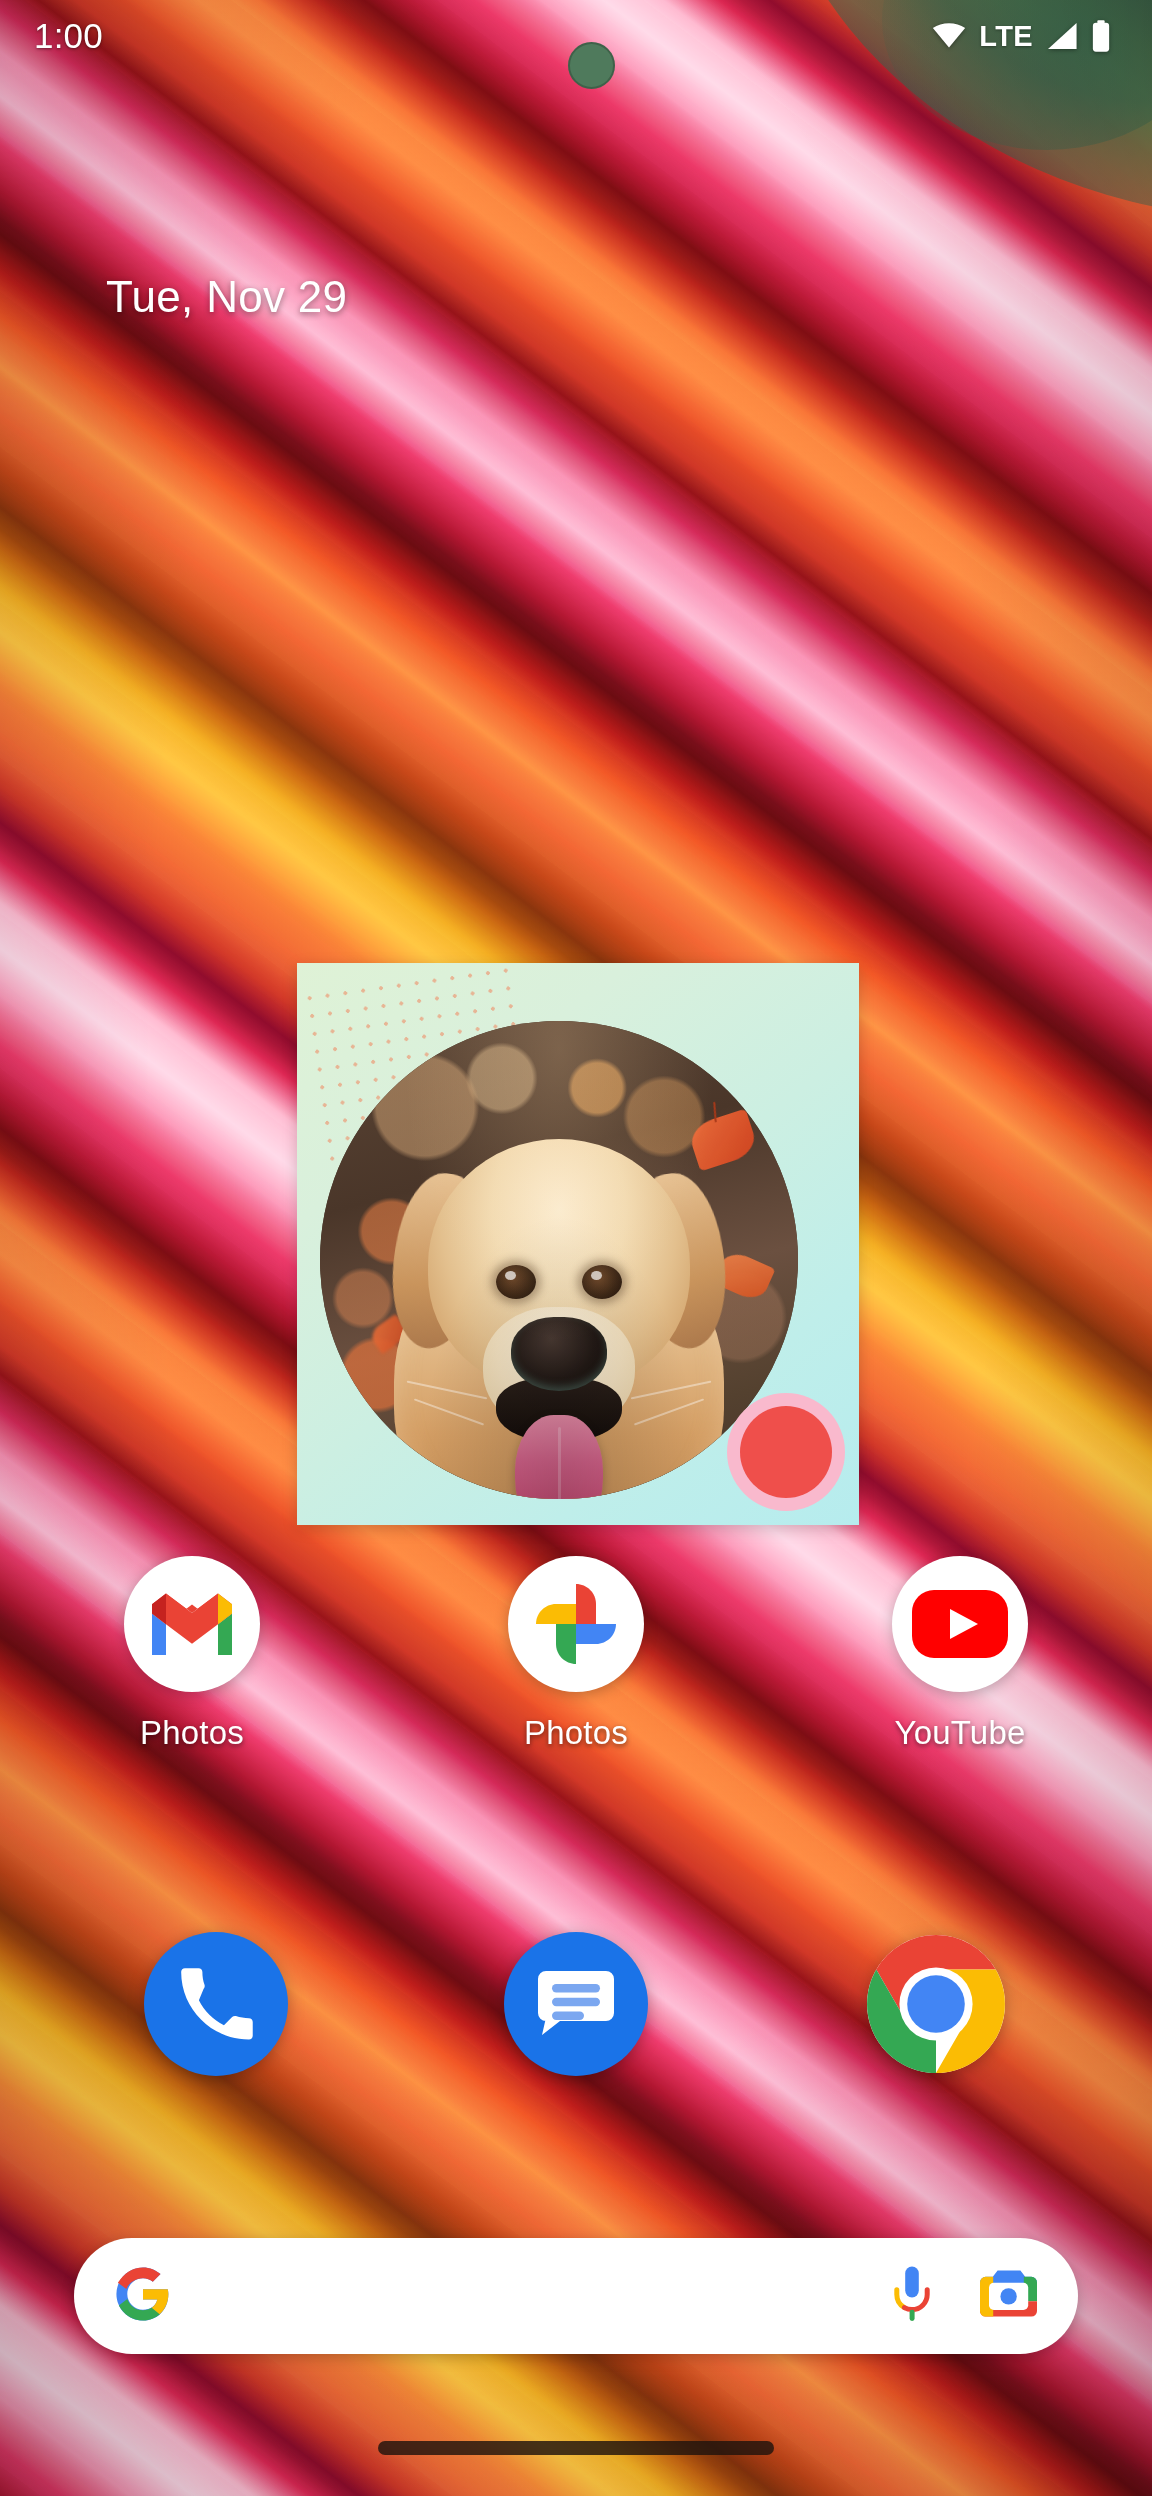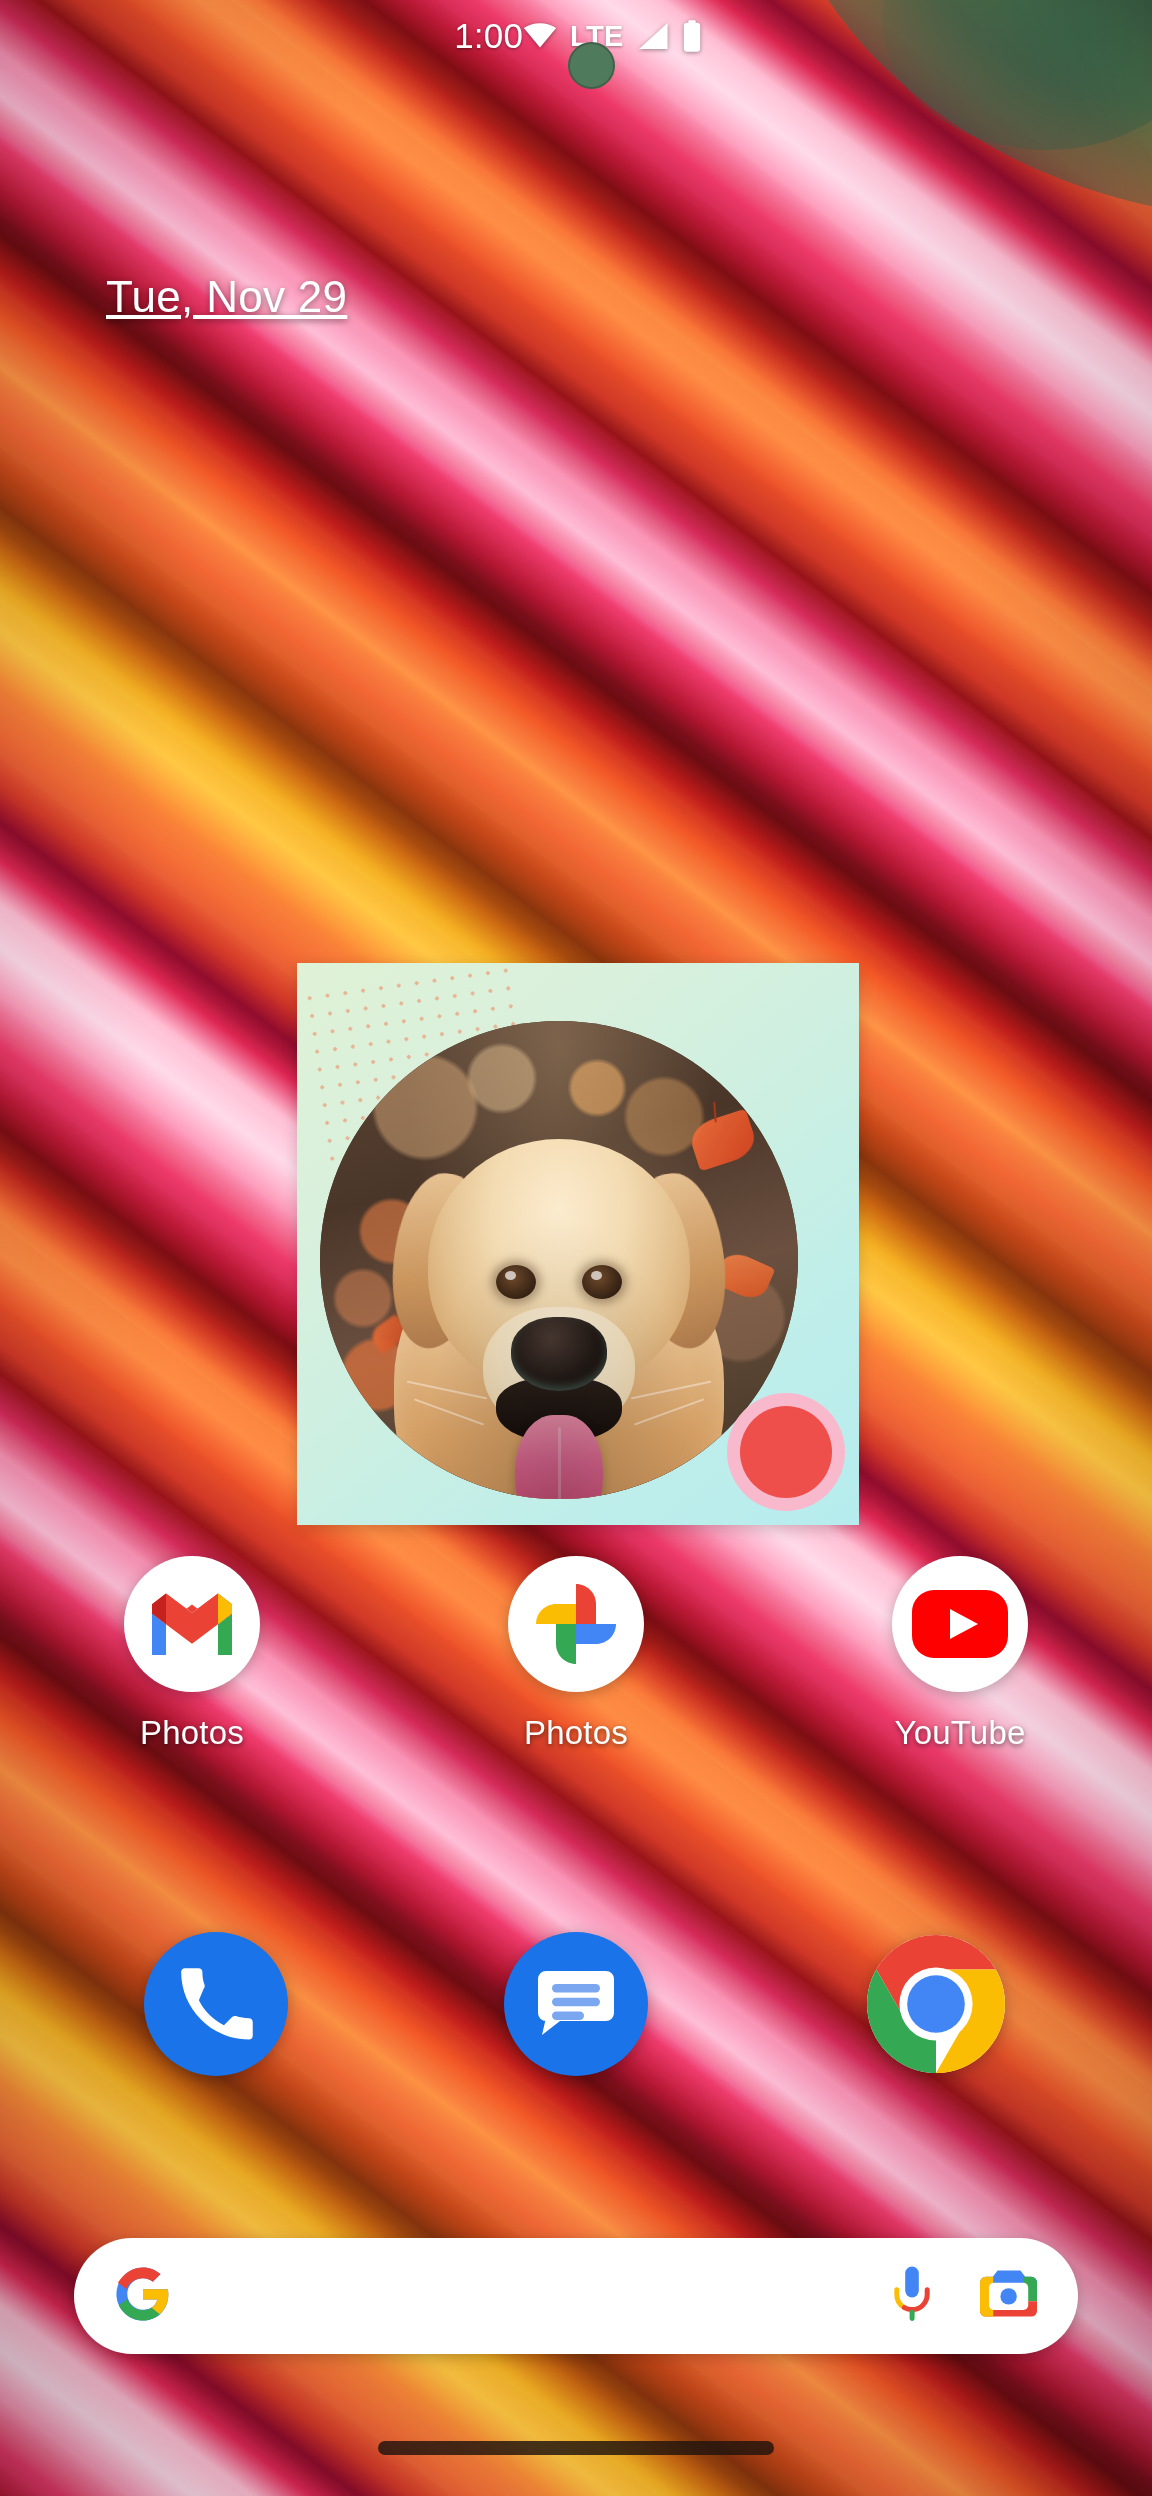--- a/index.html
+++ b/index.html
@@ -76,22 +76,22 @@
     background:radial-gradient(ellipse at 50% 42%,
       rgba(0,0,0,0) 52%, rgba(0,0,0,0.12) 84%, rgba(0,0,0,0.24) 100%);
     pointer-events:none;
   }
 
   
   #status-bar {
     position:absolute; left:0; top:0;
     width:1152px; height:72px;
     display:flex; align-items:center;
-    justify-content:center;
-    padding:0 30px 0 34px;
+    justify-content:space-between;
+    padding:0 41px 0 34px;
     z-index:40;
   }
   #status-clock {
     color:#fff; font-size:35px; letter-spacing:0.2px;
     text-shadow:0 1px 3px rgba(0,0,0,0.45);
   }
   #status-icons {
     display:flex; align-items:center; gap:13px;
   }
   #status-icons .lte-text {
@@ -112,21 +112,20 @@
   }
 
   
   #date-widget {
     position:absolute; left:106px; top:272px;
     z-index:20;
   }
   #date-text {
     color:#fff; font-size:44px; letter-spacing:0.3px;
     text-shadow:0 2px 6px rgba(0,0,0,0.45);
-    text-decoration:underline;
   }
 
   
   #photo-widget {
     position:absolute;
     left:297px; top:963px;
     width:562px; height:562px;
     background:linear-gradient(142deg,
       #dff2d6 0%, #d9f0dc 26%, #ccefe2 52%, #bfeeea 76%, #b6ecee 100%);
     overflow:hidden;

